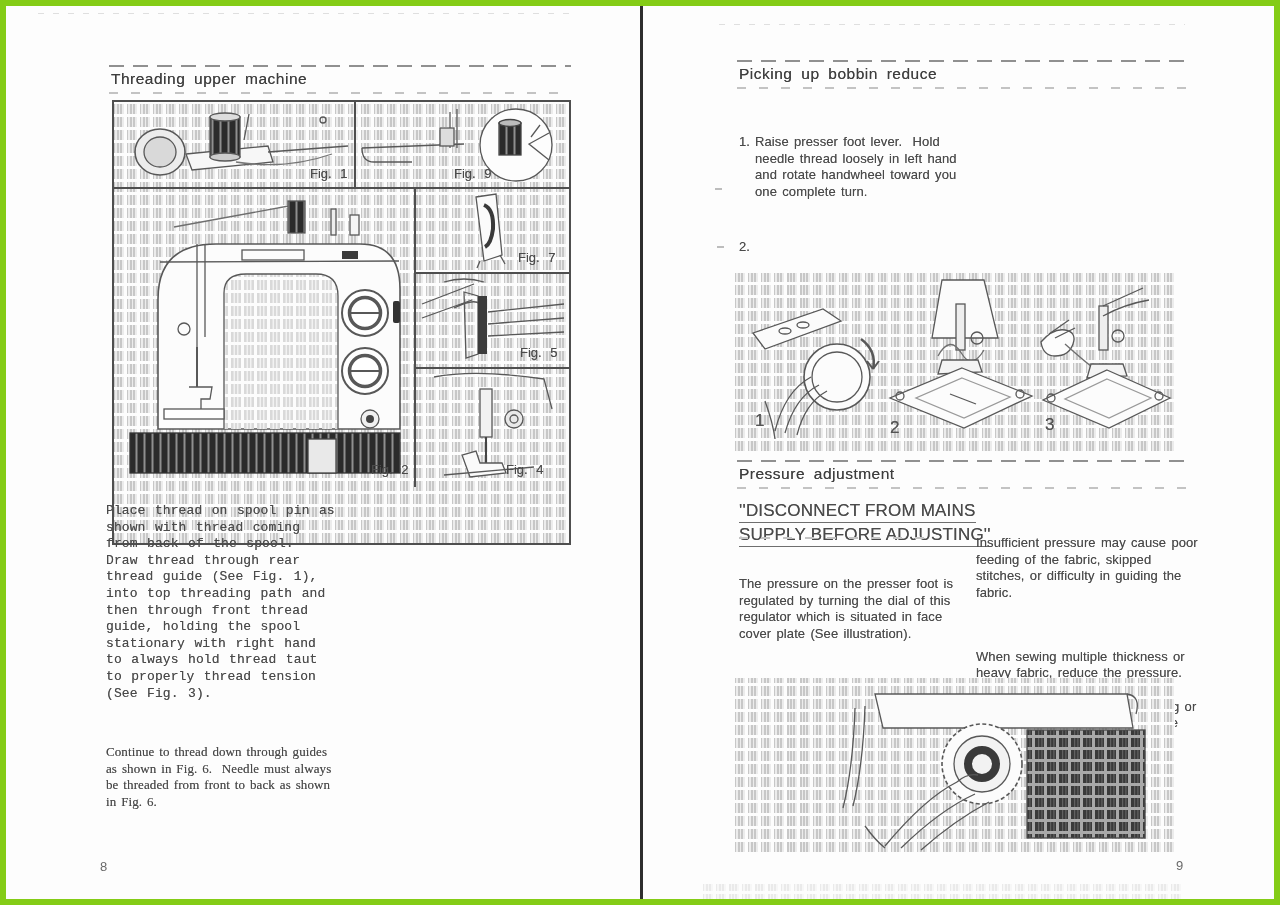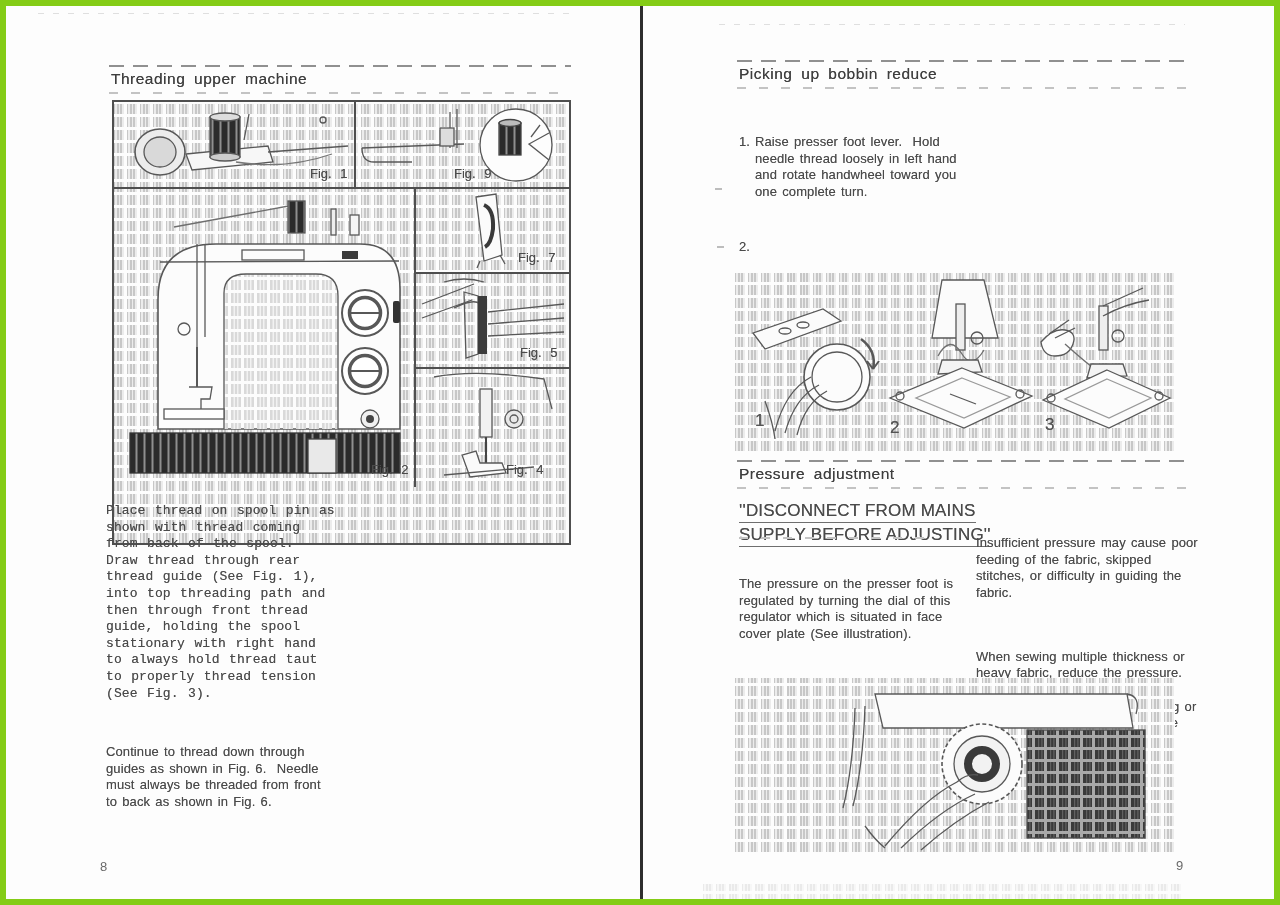--- a/index.html
+++ b/index.html
@@ -199,21 +199,21 @@
           <circle cx="98" cy="50" r="9" fill="#e8e8e8"></circle>
           <circle cx="98" cy="50" r="4"></circle>
           <path d="M46 86 L60 82 L64 94 L86 94 L90 104 L54 108 Z" fill="#fafafa"></path>
           <path d="M28 106 L118 98"></path>
         </g>
       </svg>
       <span class="fig-label" style="left:392px; top:360px;">Fig. 4</span>
     </div>
 
     <div class="abs body-text" style="left:100px; top:497px; width:230px;font-family:Liberation Mono, monospace;">Place thread on spool pin as shown with thread coming from back of the spool.  Draw thread through rear thread guide (See Fig. 1), into top threading path and then through front thread guide, holding the spool stationary with right hand to always hold thread taut to properly thread tension (See Fig. 3).</div>
-    <div class="abs body-text" style="left:100px; top:738px; width:230px;">Continue to thread down through guides as shown in Fig. 6.  Needle must always be threaded from front to back as shown in Fig. 6.</div>
+    <div class="abs body-text" style="left:100px; top:738px; width:230px;font-family:Liberation Serif, serif;">Continue to thread down through guides as shown in Fig. 6.  Needle must always be threaded from front to back as shown in Fig. 6.</div>
 
     <div class="abs pagenum" style="left:94px; top:853px;">8</div>
   </div>
 
   <div class="page page-right">
 
     <div class="rule-faint" style="left:76px; top:18px; width:466px;"></div>
 
     <div class="rule-dark" style="left:94px; top:54px; width:452px;"></div>
     <div class="abs heading" style="left:96px; top:59px;">Picking up bobbin reduce</div>

